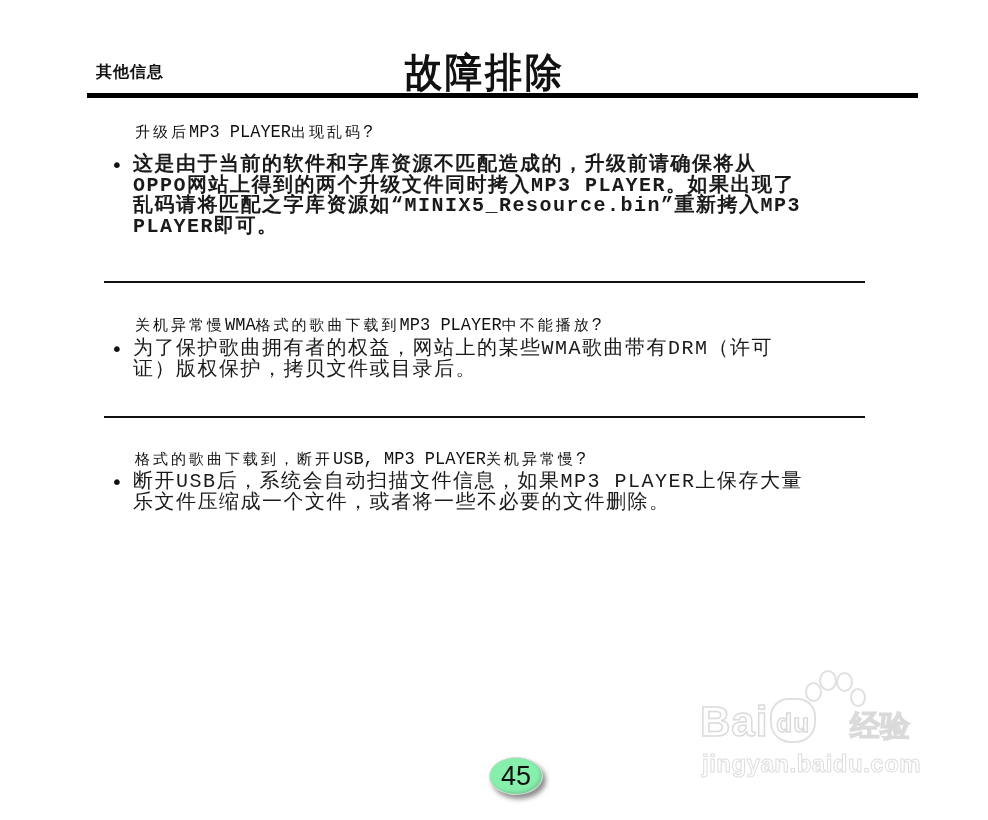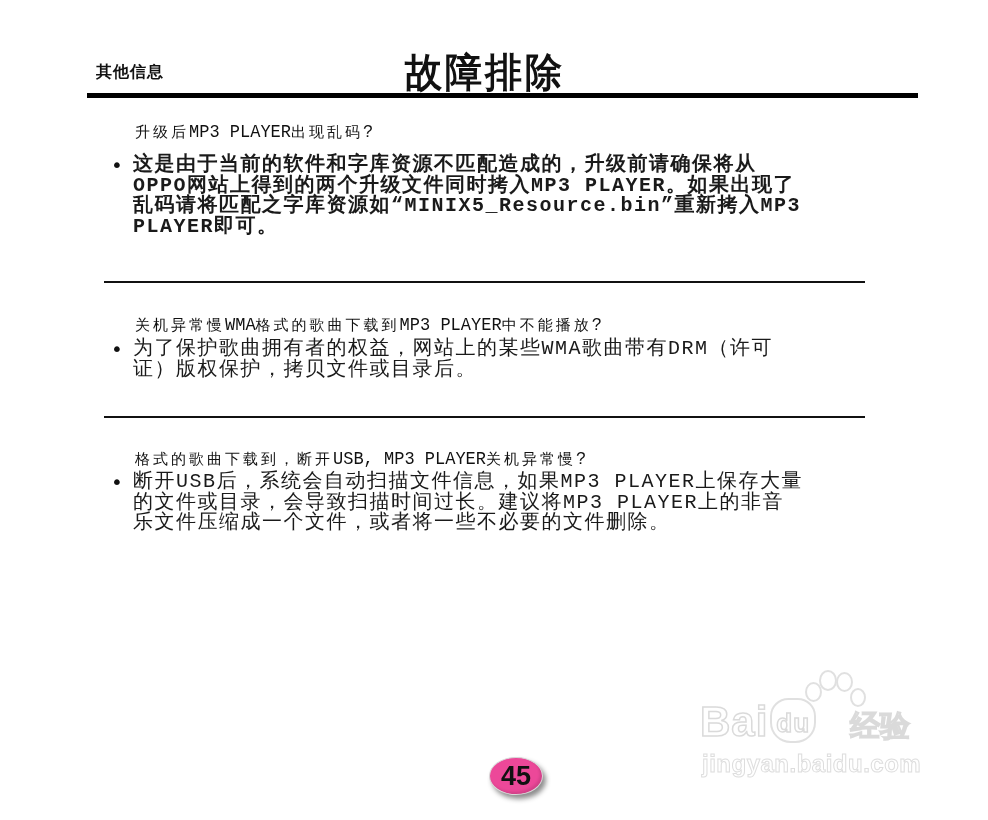--- a/index.html
+++ b/index.html
@@ -102,28 +102,28 @@
     .divider.thick { height: 2px; }
     .divider.thin { height: 1.5px; }
 
     .page-number {
       position: absolute;
       left: 489px;
       top: 757px;
       width: 52px;
       height: 36px;
       border-radius: 50%;
-      background: #ec4899;
+      background: #86efac;
       box-shadow: 3px 4px 5px rgba(0,0,0,0.45), inset -2px -2px 3px rgba(0,0,0,0.12);
       border: 1px solid #d8d8d8;
       display: flex;
       align-items: center;
       justify-content: center;
       font-family: "Liberation Sans", "DejaVu Sans", sans-serif;
-      font-weight: bold;
+      font-weight: normal;
       font-size: 27px;
       color: #111;
     }
 
     .watermark {
       position: absolute;
       left: 700px;
       top: 668px;
       width: 230px;
       height: 115px;
@@ -220,21 +220,20 @@
 
 <div class="divider thin" style="top:416px;"></div>
 
 <div class="faq">
   <div class="question" style="top:449px;">
     <span class="q-cjk">格式的歌曲下载到，断开</span><span class="q-latin">USB, MP3 PLAYER</span><span class="q-cjk">关机异常慢</span><span class="q-latin"> ?</span>
   </div>
   <div class="bullet" style="top:472px;">•</div>
   <div class="answer" style="top:472px;">
     <span class="line">断开USB后，系统会自动扫描文件信息，如果MP3 PLAYER上保存大量</span>
-    <span class="line">的文件或目录，会导致扫描时间过长。建议将MP3 PLAYER上的非音</span>
     <span class="line">乐文件压缩成一个文件，或者将一些不必要的文件删除。</span>
   </div>
 </div>
 
 <div class="watermark">
   <div class="wm-paw">
     <span style="left:10px;top:14px;width:13px;height:16px;"></span>
     <span style="left:24px;top:2px;width:14px;height:17px;"></span>
     <span style="left:41px;top:4px;width:13px;height:16px;"></span>
     <span style="left:55px;top:20px;width:12px;height:15px;"></span>

